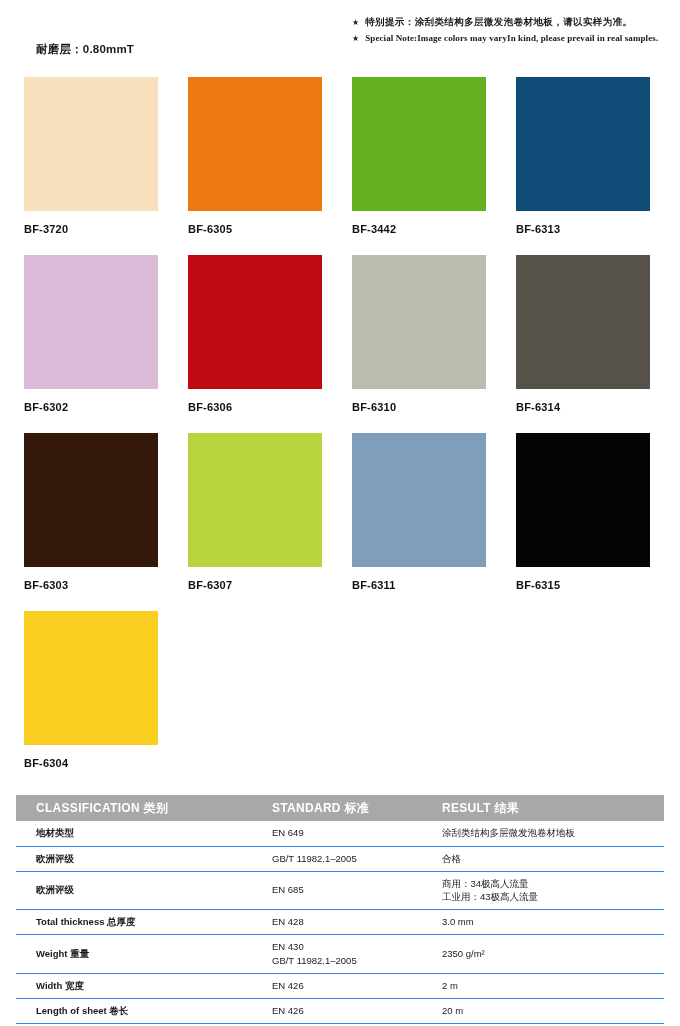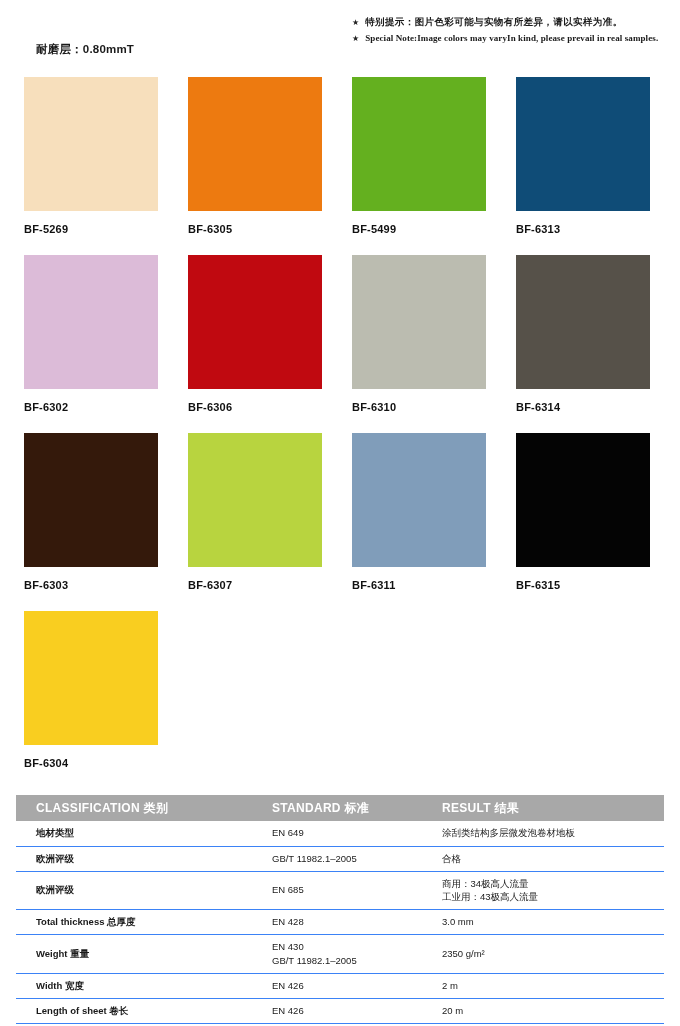--- a/index.html
+++ b/index.html
@@ -141,43 +141,43 @@
 </style>
 </head>
 <body>
 
 <div class="header">
   <div class="wear-layer">耐磨层：0.80mmT</div>
 
   <div class="notes">
     <div class="note-line">
       <span class="note-star">★</span>
-      <span class="note-cn">特别提示：图片色彩可能与实物有所差异，请以实样为准。</span>
+      <span class="note-cn">特别提示：涂刮类结构多层微发泡卷材地板，请以实样为准。</span>
     </div>
     <div class="note-line">
       <span class="note-star">★</span>
       <span class="note-en">Special Note:Image colors may varyIn kind, please prevail in real samples.</span>
     </div>
   </div>
 </div>
 
 <div class="swatch-grid">
 
   <div class="swatch-row">
     <div class="swatch-cell">
       <span class="swatch-chip" style="background: rgb(247, 223, 188);"></span>
-      <div class="swatch-label">BF-5269</div>
+      <div class="swatch-label">BF-3720</div>
     </div>
     <div class="swatch-cell">
       <span class="swatch-chip" style="background: rgb(237, 122, 16);"></span>
       <div class="swatch-label">BF-6305</div>
     </div>
     <div class="swatch-cell">
       <span class="swatch-chip" style="background: rgb(100, 176, 31);"></span>
-      <div class="swatch-label">BF-5499</div>
+      <div class="swatch-label">BF-3442</div>
     </div>
     <div class="swatch-cell">
       <span class="swatch-chip" style="background: rgb(15, 76, 119);"></span>
       <div class="swatch-label">BF-6313</div>
     </div>
   </div>
 
   <div class="swatch-row">
     <div class="swatch-cell">
       <span class="swatch-chip" style="background: rgb(220, 187, 216);"></span>

